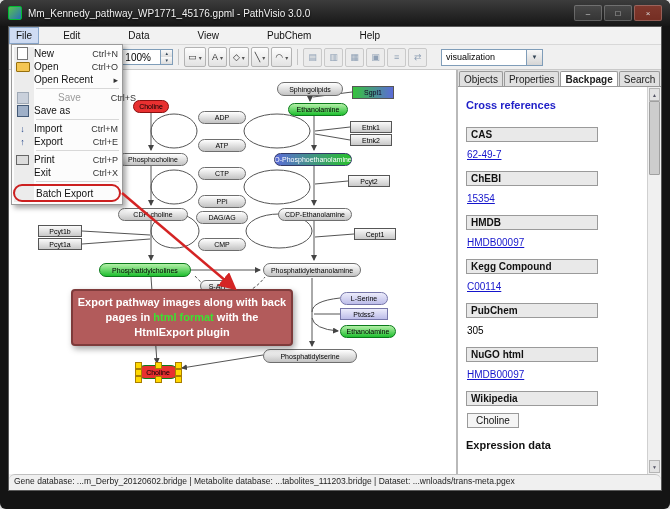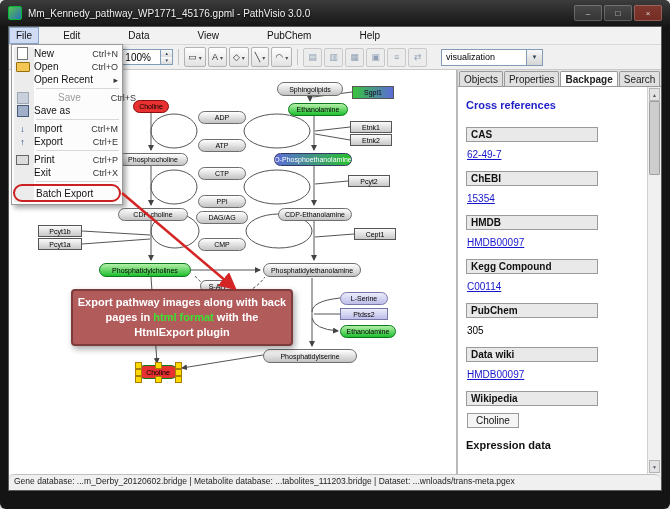--- a/index.html
+++ b/index.html
@@ -290,21 +290,21 @@
                 </div>
                 <div class="bp-section">
                   <div class="bp-name">Kegg Compound</div>
                   <div class="bp-value"><a href="#">C00114</a></div>
                 </div>
                 <div class="bp-section">
                   <div class="bp-name">PubChem</div>
                   <div class="bp-value">305</div>
                 </div>
                 <div class="bp-section">
-                  <div class="bp-name">Data wiki</div>
+                  <div class="bp-name">NuGO html</div>
                   <div class="bp-value"><a href="#">HMDB00097</a></div>
                 </div>
                 <div class="bp-section">
                   <div class="bp-name">Wikipedia</div>
                   <div class="bp-value"><span class="boxed">Choline</span></div>
                 </div>
               </div>
             <div class="bp-footer">Expression data</div>
           </div>
           <div class="bp-scroll">

